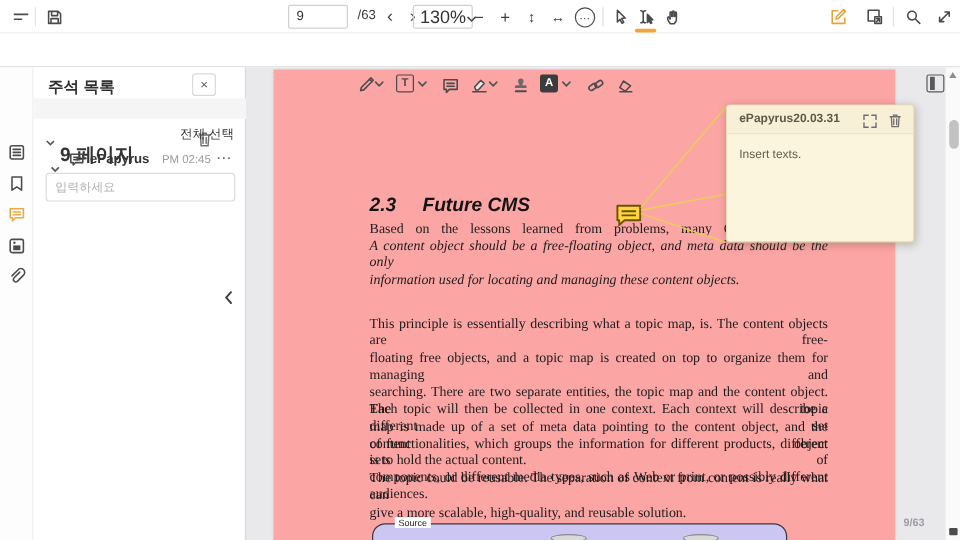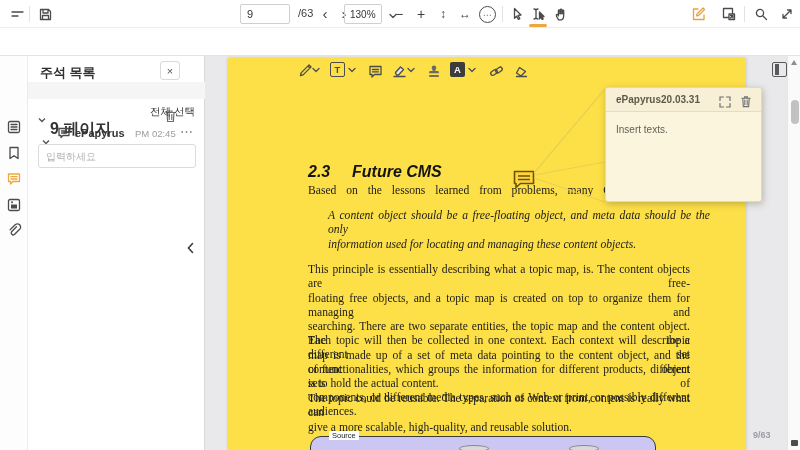--- a/index.html
+++ b/index.html
@@ -15,21 +15,21 @@
   .ticon { position:absolute; width:18px; height:18px; display:flex; align-items:center;
            justify-content:center; color:#4b4b4b; cursor:pointer; }
   .ticon svg { stroke:#4b4b4b; fill:none; stroke-width:1.3; stroke-linecap:round; stroke-linejoin:round; }
   .glyph { font-size:14px; color:#3f3f3f; line-height:18px; }
   .vdiv { position:absolute; top:6px; width:1px; height:16px; background:#e2e2e2; }
   .pageinput { position:absolute; left:240px; top:4px; width:50px; height:20px;
                border:1px solid #cfcfcf; border-radius:2px; font-size:11px; padding:0 6px;
                color:#333; outline:none; }
   .pagetotal { position:absolute; left:298px; top:7px; font-size:11px; color:#3d3d3d; }
   .zoombox { position:absolute; left:344px; top:4px; height:20px; padding:0 5px;
-             border:1px solid #cfcfcf; border-radius:2px; font-size:10px; color:#333;
+             border:1px solid #cfcfcf; border-radius:2px; font-size:15px; color:#333;
              display:flex; align-items:center; cursor:pointer; }
   .morecircle { position:absolute; width:17px; height:17px; border:1.3px solid #4b4b4b;
                 border-radius:50%; display:flex; align-items:center; justify-content:center;
                 font-size:9px; color:#4b4b4b; letter-spacing:.5px; cursor:pointer; }
   .active-underline { position:absolute; left:529px; top:24px; width:18px; height:2.5px;
                       background:#F0A63C; border-radius:2px; }
   .orange svg { stroke:#E9A13B; }
   .ptoggle { position:absolute; left:772px; top:34px; width:15px; height:15px;
              border:1.4px solid #5a5a5a; border-radius:2px; cursor:pointer; }
   .ptoggle i { position:absolute; left:2px; top:1px; bottom:1px; width:3.5px; background:#5a5a5a; }
@@ -60,31 +60,31 @@
   .morebtn { position:absolute; right:12px; top:0px; font-size:13px; color:#666; cursor:pointer; }
   .noteinput { position:absolute; left:10px; top:88px; width:158px; height:24px; border:1px solid #dcdcdc;
                border-radius:3px; font-size:10px; padding:0 7px; color:#333; outline:none; }
   .noteinput::placeholder { color:#b0b0b0; }
   .collapse-handle { position:absolute; left:183px; top:238px; width:14px; height:20px; z-index:25;
                      display:flex; align-items:center; justify-content:center; cursor:pointer; }
   .collapse-handle svg { stroke:#3f3f3f; fill:none; stroke-width:1.6; stroke-linecap:round; }
 
   
   .docarea { position:absolute; left:205px; top:56px; width:595px; height:394px; background:#e9e9ec; }
-  .page { position:absolute; left:23px; top:2px; width:518px; height:392px; background:#fde047;
+  .page { position:absolute; left:23px; top:2px; width:518px; height:392px; background:#fca5a5;
           box-shadow:0 0 3px rgba(0,0,0,.18); overflow:hidden; }
   .serif { font-family:"Liberation Serif", serif; color:#1c1c1c; }
   .heading { position:absolute; left:80px; top:105px; font-family:"Liberation Sans", sans-serif;
              font-size:16px; font-weight:bold; font-style:italic; color:#141414; display:flex; }
   .heading .hnum { width:44px; }
   .para { position:absolute; left:80px; width:382px; }
   .ln { font-size:11.6px; line-height:14.3px; white-space:normal; }
   .j  { text-align:justify; text-align-last:justify; }
   .it { font-style:italic; }
-  .p1 { top:126px; } .p2 { top:151px;margin-left:20px; } .p3 { top:205px; } .p4 { top:276px; } .p5 { top:334px; }
+  .p1 { top:126px; } .p2 { top:140px; } .p3 { top:205px; } .p4 { top:276px; } .p5 { top:334px; }
   .diagram { position:absolute; left:82px; top:378px; width:346px; height:52px; background:#cbc7f2;
              border:1.5px solid #3a3a3a; border-radius:11px; }
   .diagram-label { position:absolute; left:18px; top:-6px; background:#fff; padding:0 3px;
                    font-size:7.5px; color:#222; font-family:"Liberation Sans", sans-serif; }
   .cyl { position:absolute; top:8px; width:30px; height:7px; background:#d9d9d9; border:1px solid #8a8a8a;
          border-radius:50%; }
   .noteicon { position:absolute; left:308px; top:114px; width:22px; height:19px; cursor:pointer; z-index:5; }
   .connectors { position:absolute; left:0; top:0; width:595px; height:394px; pointer-events:none; z-index:6; }
 
   

